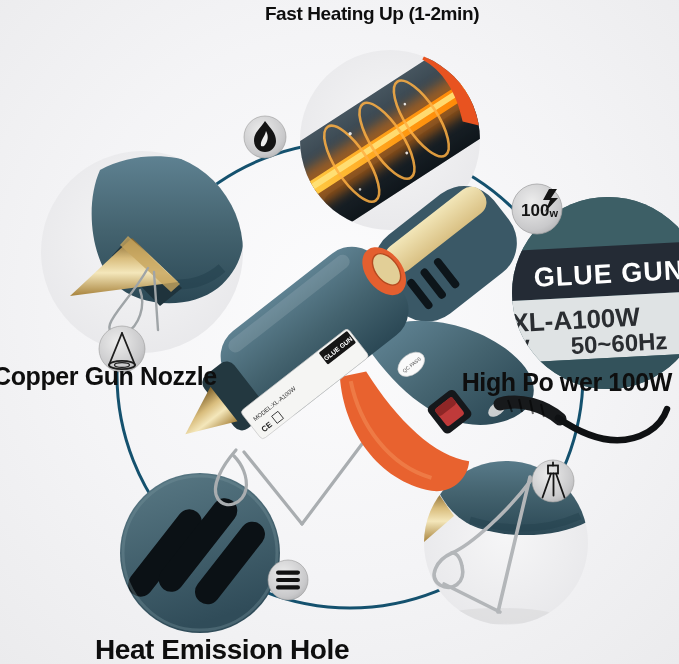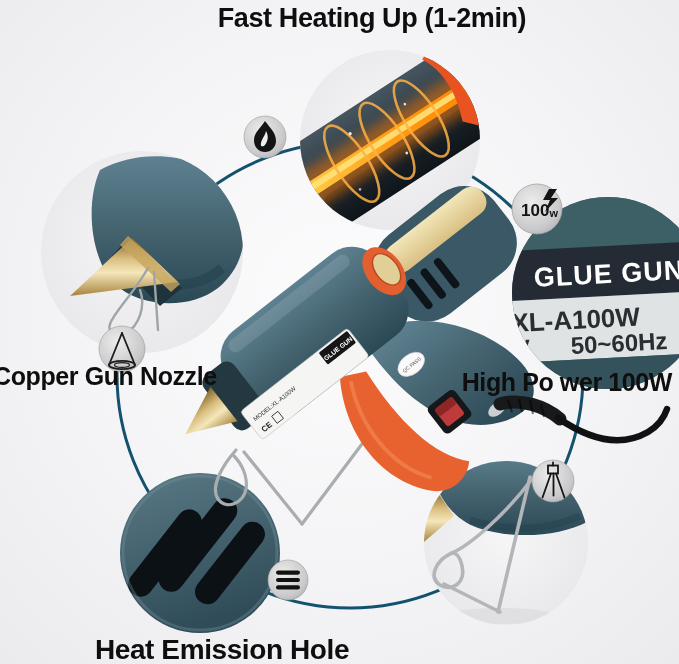--- a/index.html
+++ b/index.html
@@ -6,21 +6,21 @@
   #stage{
     position:relative;width:679px;height:664px;overflow:hidden;
     background:radial-gradient(circle at 50% 46%, #fcfcfd 0%, #f4f4f6 55%, #ebebed 100%);
     font-family:"Liberation Sans",sans-serif;
   }
   #scene{position:absolute;left:0;top:0;}
   .cap{
     position:absolute;font-weight:700;color:#0e0e0e;white-space:nowrap;
     letter-spacing:-0.4px;
   }
-  #cap-title{left:65px;top:3px;width:614px;text-align:center;font-size:27px;}
+  #cap-title{left:65px;top:3px;width:614px;text-align:center;font-size:19px;}
   #cap-nozzle{left:-7px;top:362px;font-size:25px;}
   #cap-power{right:7px;top:356px;font-size:25px;margin-top:12px;}
   #cap-vent{left:64px;top:634px;width:316px;text-align:center;font-size:28px;}
   #cap-stand{left:385px;top:636px;width:236px;text-align:center;font-size:24px;}
 </style>
 </head>
 <body>
 
 <div id="stage">
 

